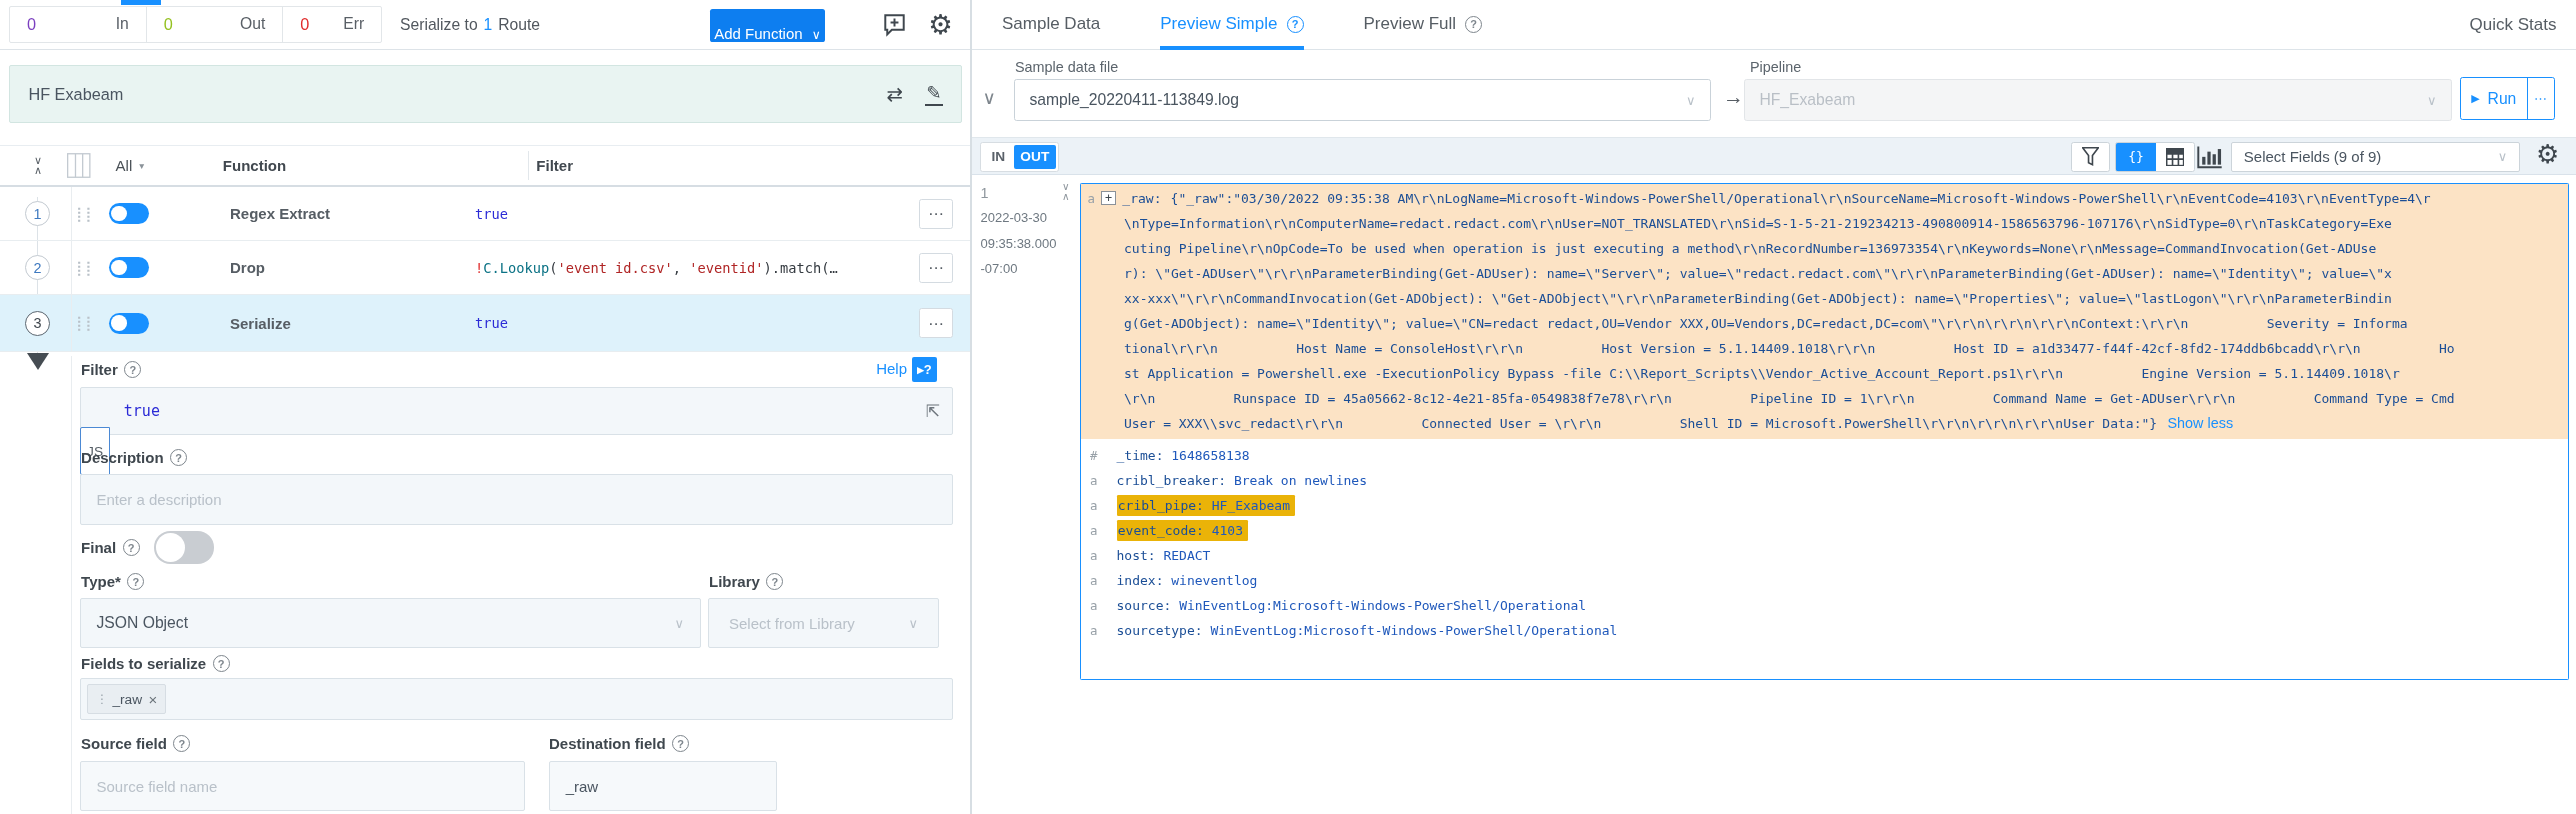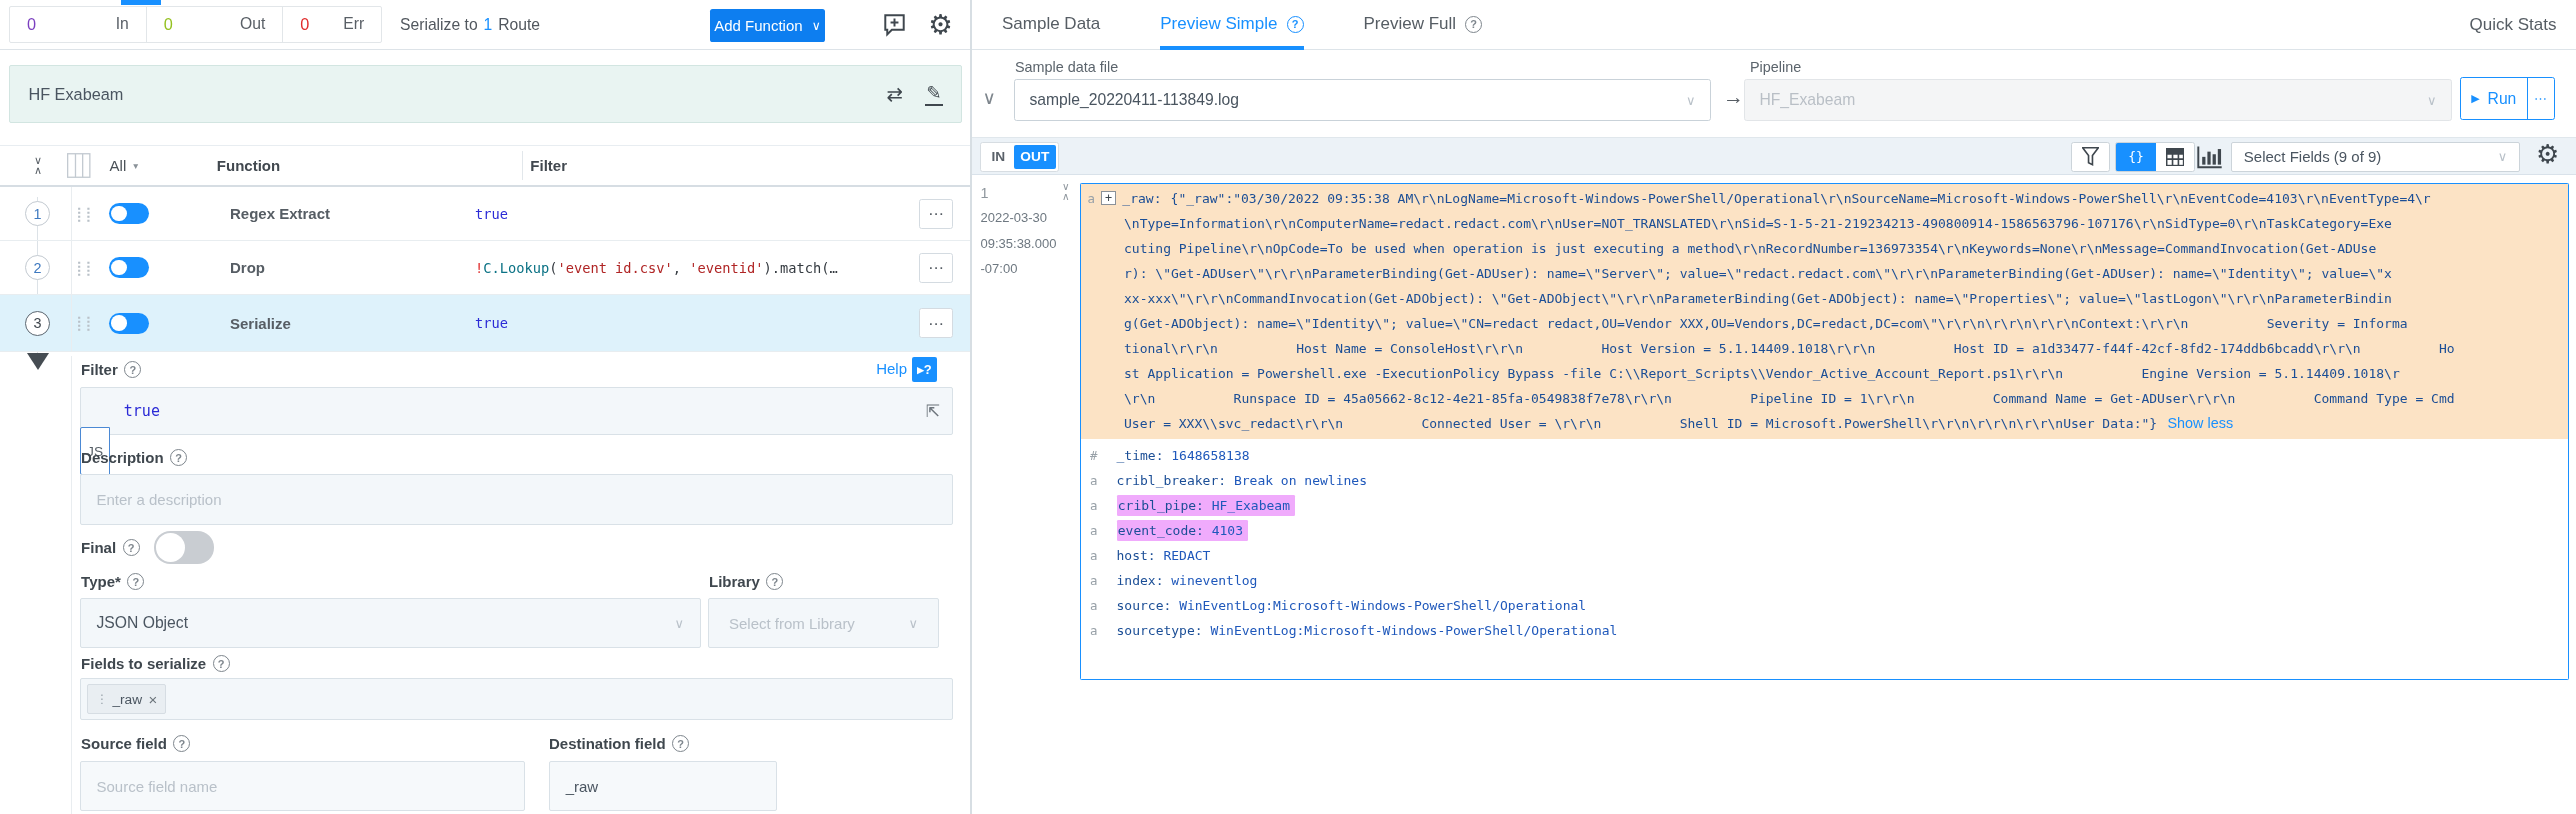--- a/index.html
+++ b/index.html
@@ -15,37 +15,37 @@
   #stats { position:absolute; left:9.1px; top:5.9px; width:373px; height:37px; border:0.7px solid #e2e6e9; border-radius:2px; display:flex; }
   .stat-cell { display:flex; align-items:center; justify-content:space-between; padding:0 17px; border-right:0.7px solid #e2e6e9; }
   .stat-cell:last-child { border-right:none; }
   .stat-cell .v { font-size:16.3px; }
   .stat-cell .l { font-size:15.7px; color:#595f66; }
   #stat-in { width:137px; } #stat-out { width:137px; } #stat-err { width:98px; }
   #stat-in .v { color:#7b3fbf; } #stat-out .v { color:#94c11f; } #stat-err .v { color:#e02b2b; }
   #attached { position:absolute; left:400px; top:0; height:50px; display:flex; align-items:center; font-size:15.7px; color:#51575e; gap:5.9px; }
   #attached b { color:#1890ff; font-weight:normal; }
   #add-function { position:absolute; left:710px; top:8.5px; width:115px; height:33px; background:#0d7ef0; border:none; border-radius:2.6px;
-     color:#fff; font-size:15px; font-family:inherit; display:flex; align-items:center; justify-content:center; gap:9.1px; cursor:pointer; }
+     color:#fff; font-size:15px; font-family:inherit; display:flex; align-items:flex-end; justify-content:center; gap:9.1px; cursor:pointer; }
   #add-function .chev { font-size:12.4px; }
   .hdr-ic { position:absolute; top:10.4px; width:29px; height:29px; display:flex; align-items:center; justify-content:center; color:#3f474e; }
   #comment-add-ic { left:880px; } #left-gear-ic { left:926px; font-size:27.4px; }
 
   #namebox { position:absolute; left:9.1px; top:65px; width:953px; height:58px; background:#e9f4f2; border:0.7px solid #d2e5e1; border-radius:2px;
      display:flex; align-items:center; padding:0 18.3px; }
   #namebox .nm { font-size:16.3px; color:#4a5560; }
   #namebox .icons { margin-left:auto; display:flex; gap:22px; align-items:center; color:#3f474e; }
   #swap-ic { font-size:19.6px; }
   #edit-ic { font-size:18.3px; border-bottom:2px solid #3f474e; padding:0 1.3px 0.7px; }
 
   #list-header { position:absolute; left:0; top:145px; width:100%; height:42px; border-top:0.7px solid #e8edf1; border-bottom:2px solid #d6dde3;
      display:flex; align-items:center; font-size:15px; }
   .vchevs { display:flex; flex-direction:column; line-height:9.8px; font-size:11px; color:#565d64; margin-left:34px; }
   #cols-ic { margin-left:25px; }
-  #all-dd { margin-left:19px; color:#4a5157; display:flex; gap:5.2px; align-items:center; }
+  #all-dd { margin-left:25px; color:#4a5157; display:flex; gap:5.2px; align-items:center; }
   #all-dd .tri { font-size:8.5px; color:#8a9299; }
   .col-div { width:0.7px; height:29px; background:#e2e7eb; }
   #col-fn { margin-left:77px; font-weight:bold; color:#41484f; width:236px; }
   #ld1 { margin-left:69px; }
   #col-filter { margin-left:7.8px; font-weight:bold; color:#41484f; }
   #list-header .col-div:first-of-type { margin-left:0; }
 
   #rows-wrap { position:absolute; left:0; top:187px; width:100%; }
   #connector { position:absolute; left:37px; top:10.4px; width:1.3px; height:163px; background:#dce2e7; }
   .fn-row { position:relative; height:54px; border-bottom:0.7px solid #e8edf0; display:flex; align-items:center; }
@@ -152,21 +152,21 @@
   .raw-line.first { padding-left:6.5px; display:flex; align-items:baseline; }
   .tchar { color:#98a1a8; font-size:12.4px; font-family:"DejaVu Sans Mono",monospace; }
   #expander { display:inline-flex; align-items:center; justify-content:center; width:14.4px; height:14.4px; border:0.7px solid #8a9199; background:#fff;
      color:#3f474e; font-size:11.8px; margin:0 6.5px; line-height:13px; align-self:center; cursor:pointer; }
   .fkey { color:#1b4e96; margin-right:9.1px; }
   .showless { font-family:"Liberation Sans",sans-serif; font-size:14.4px; color:#1890ff; margin-left:10.4px; cursor:pointer; }
   #field-list { padding:3.9px 0 0 6.5px; }
   .field-row { font-family:"DejaVu Sans Mono",monospace; font-size:13px; line-height:25px; white-space:pre; }
   .field-row .tchar { display:inline-block; width:29px; text-align:left; padding-left:2.6px; }
   .fname { color:#1b4e96; } .fval { color:#1f58bb; }
-  .fwrap.added { background:#f0abfc; padding:2.6px 5.2px 2.6px 1.3px; border-radius:1.3px; }
+  .fwrap.added { background:#eab308; padding:2.6px 5.2px 2.6px 1.3px; border-radius:1.3px; }
 
   svg { display:block; }
 </style>
 </head>
 <body>
 
 <div id="app">
 
   <div id="left">
     <div id="left-topbar">

